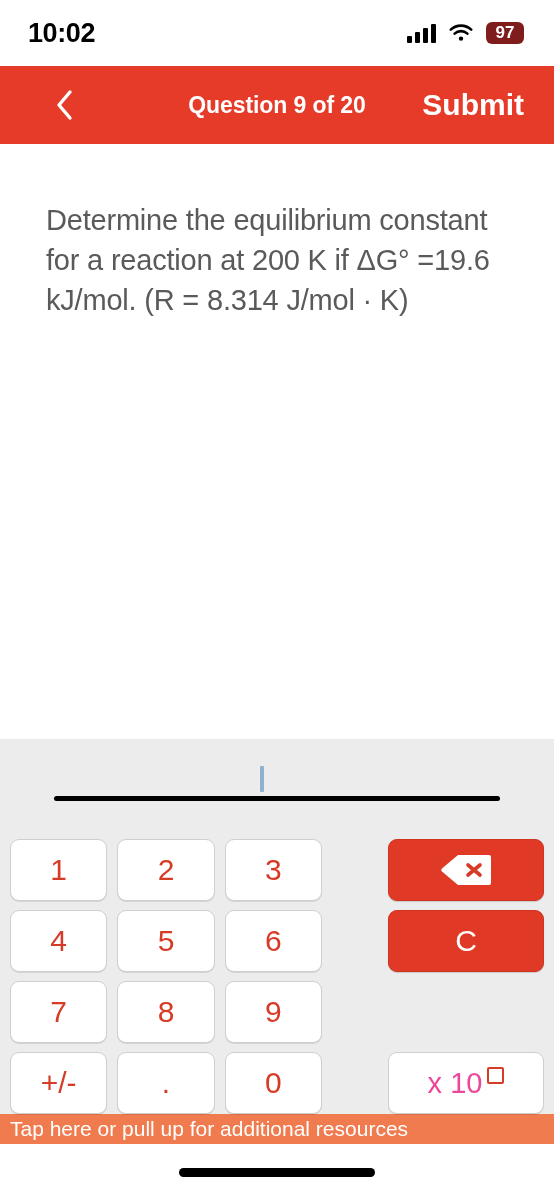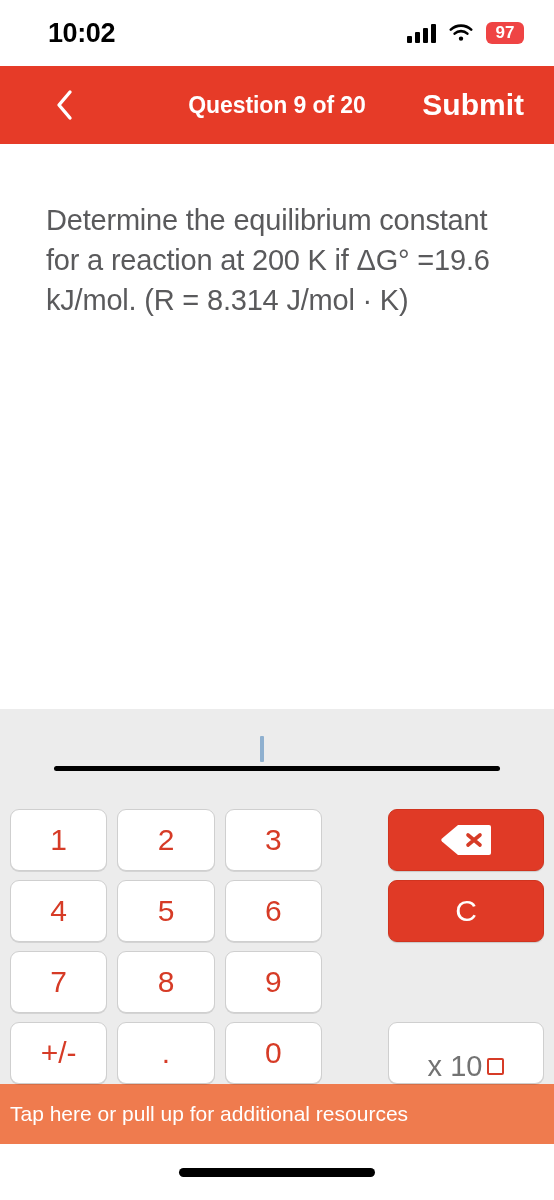--- a/index.html
+++ b/index.html
@@ -21,21 +21,21 @@
     flex-direction: column;
   }
 
   
   .status-bar {
     height: 66px;
     background: #ffffff;
     display: flex;
     align-items: center;
     justify-content: space-between;
-    padding: 0 30px 0 48px;
+    padding: 0 30px 0 28px;
     flex: 0 0 auto;
   }
   .status-time {
     font-size: 27px;
     font-weight: bold;
     color: #000000;
     letter-spacing: -0.4px;
   }
   .status-right {
     display: flex;
@@ -55,21 +55,21 @@
     border-radius: 1px;
   }
   .signal-bars i:nth-child(1) { height: 7px; }
   .signal-bars i:nth-child(2) { height: 11px; }
   .signal-bars i:nth-child(3) { height: 15px; }
   .signal-bars i:nth-child(4) { height: 19px; }
 
   .wifi-icon { width: 24px; height: 19px; display: block; }
 
   .battery-badge {
-    background: #ef4444;
+    background: #7f1d1d;
     color: #ffffff;
     border-radius: 6px;
     font-size: 17px;
     font-weight: bold;
     padding: 2px 7px 3px 7px;
     line-height: 1;
     letter-spacing: 0px;
     min-width: 38px;
     text-align: center;
   }
@@ -210,23 +210,23 @@
     box-shadow: 0 1px 1px rgba(0,0,0,0.15);
     user-select: none;
   }
   .key-spacer { visibility: hidden; }
 
   .sci-key {
     background: #ffffff;
     border: 1px solid #CFCFCF;
     border-radius: 9px;
     display: flex;
-    align-items: flex-end;
-    justify-content: center;
-    color: #737373;
+    align-items: center;
+    justify-content: center;
+    color: #ec4899;
     font-size: 29px;
     cursor: pointer;
     box-shadow: 0 1px 0 rgba(0,0,0,0.10);
     gap: 5px;
     user-select: none;
   }
   .exp-box {
     display: inline-block;
     width: 17px;
     height: 17px;
@@ -234,21 +234,21 @@
     border-radius: 2px;
     position: relative;
     top: -8px;
   }
 
   .backspace-icon { width: 52px; height: 34px; display: block; }
 
   
   .resources-bar {
     flex: 0 0 auto;
-    height: 60px;
+    height: 30px;
     background: #EF7B4E;
     display: flex;
     align-items: center;
     padding-left: 10px;
     color: #ffffff;
     font-size: 21px;
     cursor: pointer;
   }
 
   

